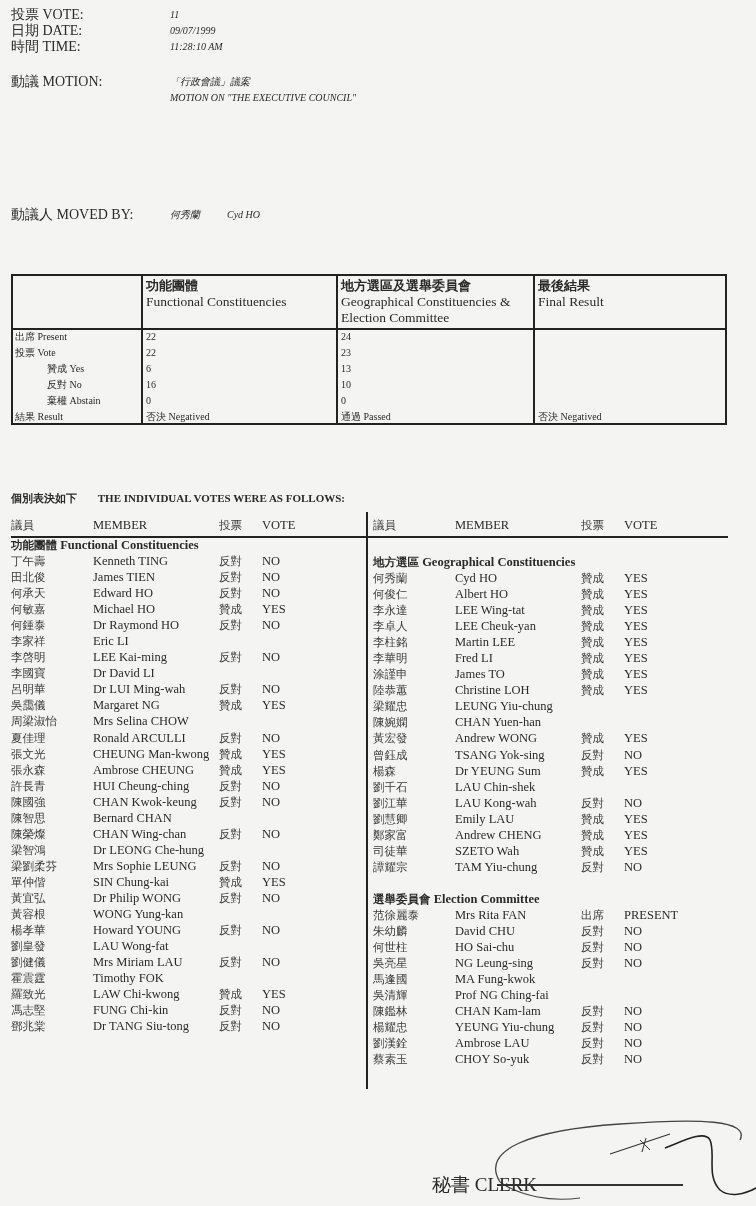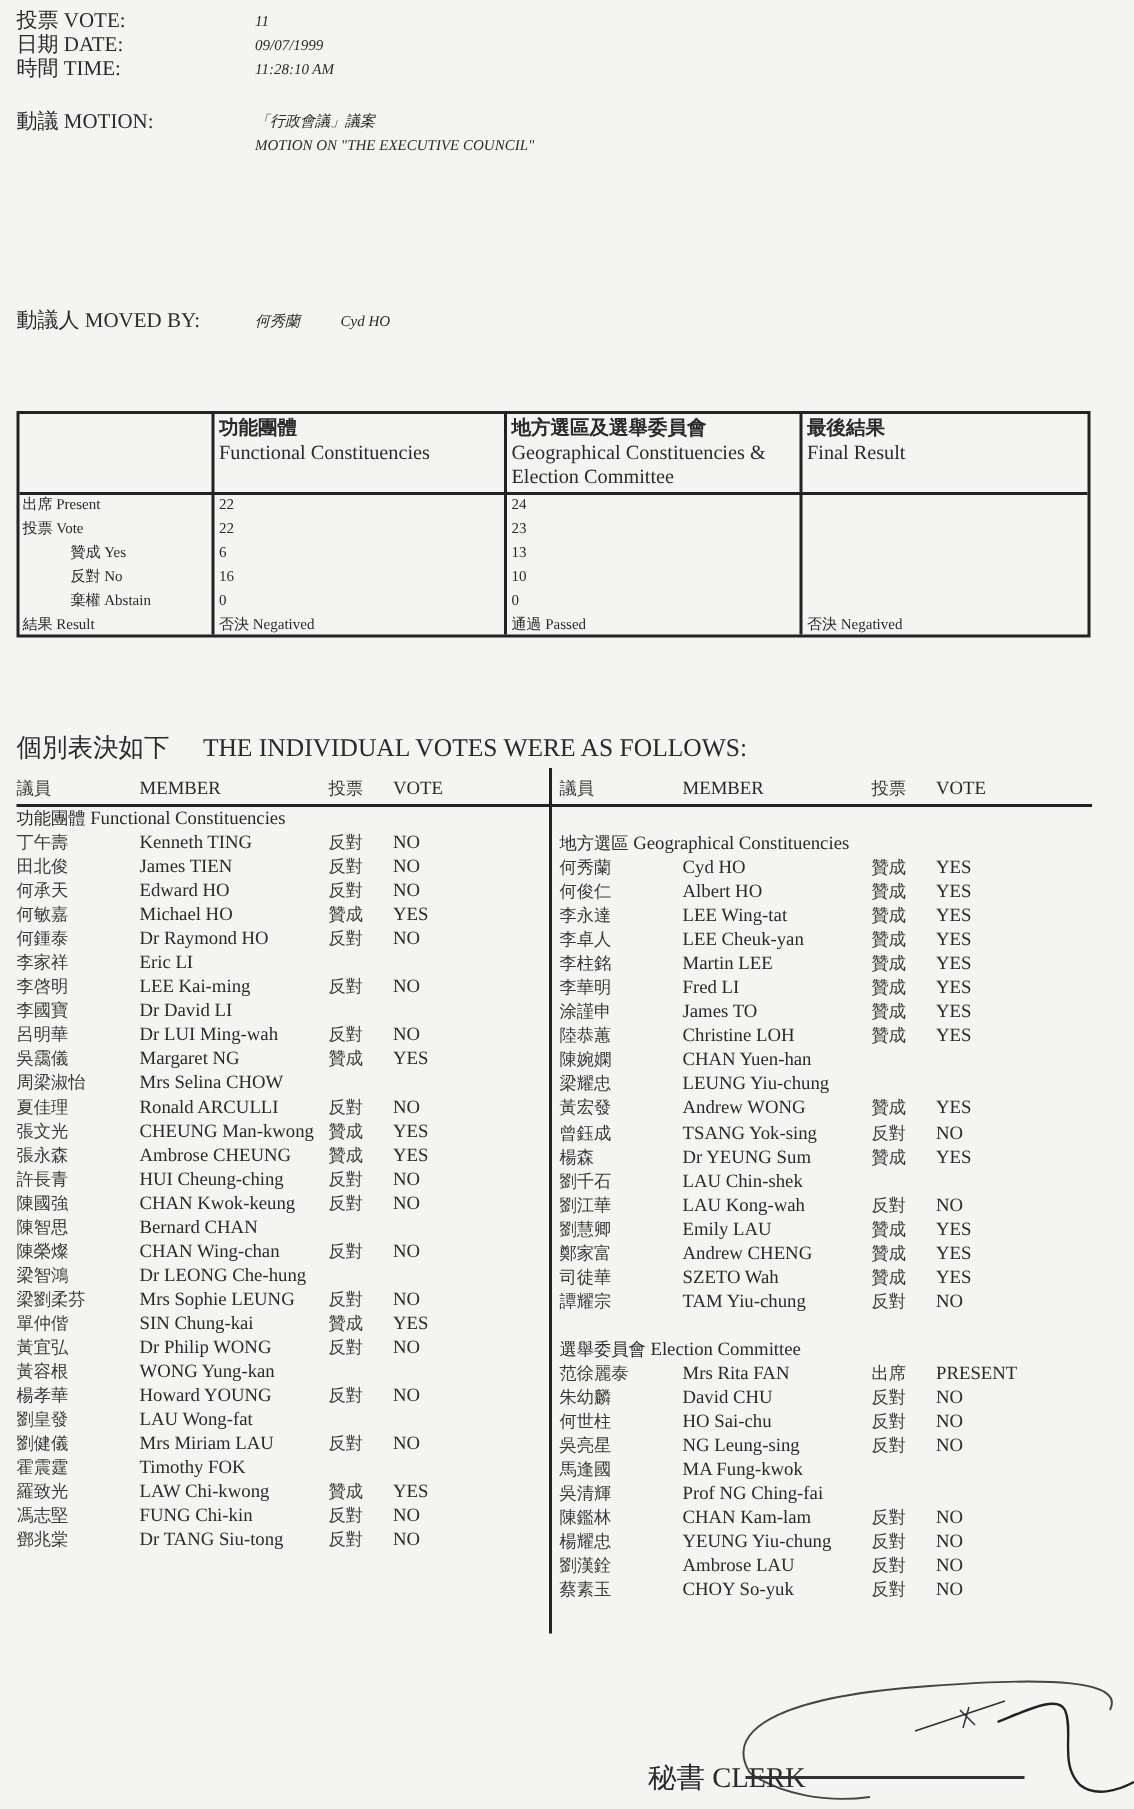--- a/index.html
+++ b/index.html
@@ -15,25 +15,25 @@
   .summary {
     position:absolute; left:11px; top:274px; width:716px; height:151px;
     border:2px solid #222; box-sizing:border-box;
   }
   .summary .hdr { position:absolute; left:0; top:0; right:0; height:52px; border-bottom:2px solid #222; }
   .summary .vline { position:absolute; top:0; bottom:0; width:0; border-left:2px solid #222; }
   .summary .cell-hdr { position:absolute; top:2px; font-size:13.5px; line-height:16px; }
   .summary .cell-hdr .zh { font-weight:bold; font-family:"DejaVu Sans",sans-serif; font-size:13px; }
   .summary .rows { position:absolute; top:53px; font-size:10px; line-height:16px; }
   .summary .rows div { height:16px; white-space:nowrap; }
-  .intro { position:absolute; left:11px; top:491px; font-size:17px; line-height:15px; }
+  .intro { position:absolute; left:11px; top:491px; font-size:11px; line-height:15px;font-weight:bold; }
   .col { position:absolute; font-size:12.5px; }
   .col .hrow { height:20px; line-height:20px; position:relative; }
   .col .line { position:absolute; height:0; border-top:2px solid #222; }
-  .col .section { font-weight:normal; font-size:12.5px; height:16px; line-height:16px; white-space:nowrap; }
+  .col .section { font-weight:bold; font-size:12.5px; height:16px; line-height:16px; white-space:nowrap; }
   .col .section .zh { font-family:"DejaVu Sans",sans-serif; font-size:11.5px; }
   .col .row { position:relative; height:16.05px; line-height:16px; white-space:nowrap; }
   .col .c-zh { position:absolute; left:0; font-family:"DejaVu Sans",sans-serif; font-size:11.5px; color:#3a3a3a; }
   .col .c-en { position:absolute; left:82px; }
   .col .c-vzh { position:absolute; left:208px; font-family:"DejaVu Sans",sans-serif; font-size:11.5px; color:#3a3a3a; }
   .col .c-ven { position:absolute; left:251px; }
   .divider { position:absolute; left:366px; top:512px; height:577px; border-left:2px solid #222; }
   .clerk { position:absolute; left:432px; top:1172px; font-size:19px; }
   .clerk-line { position:absolute; left:497px; top:1184px; width:186px; border-top:2px solid #333; }
 </style>
@@ -365,28 +365,28 @@
         <span class="c-vzh">贊成</span>
         <span class="c-ven">YES</span>
       </div>
       <div class="row">
         <span class="c-zh">陸恭蕙</span>
         <span class="c-en">Christine LOH</span>
         <span class="c-vzh">贊成</span>
         <span class="c-ven">YES</span>
       </div>
       <div class="row">
+        <span class="c-zh">梁耀忠</span>
+        <span class="c-en">LEUNG Yiu-chung</span>
+        <span class="c-vzh"></span>
+        <span class="c-ven"></span>
+      </div>
+      <div class="row">
         <span class="c-zh">陳婉嫻</span>
         <span class="c-en">CHAN Yuen-han</span>
-        <span class="c-vzh"></span>
-        <span class="c-ven"></span>
-      </div>
-      <div class="row">
-        <span class="c-zh">梁耀忠</span>
-        <span class="c-en">LEUNG Yiu-chung</span>
         <span class="c-vzh"></span>
         <span class="c-ven"></span>
       </div>
       <div class="row">
         <span class="c-zh">黃宏發</span>
         <span class="c-en">Andrew WONG</span>
         <span class="c-vzh">贊成</span>
         <span class="c-ven">YES</span>
       </div>
       <div class="row">

